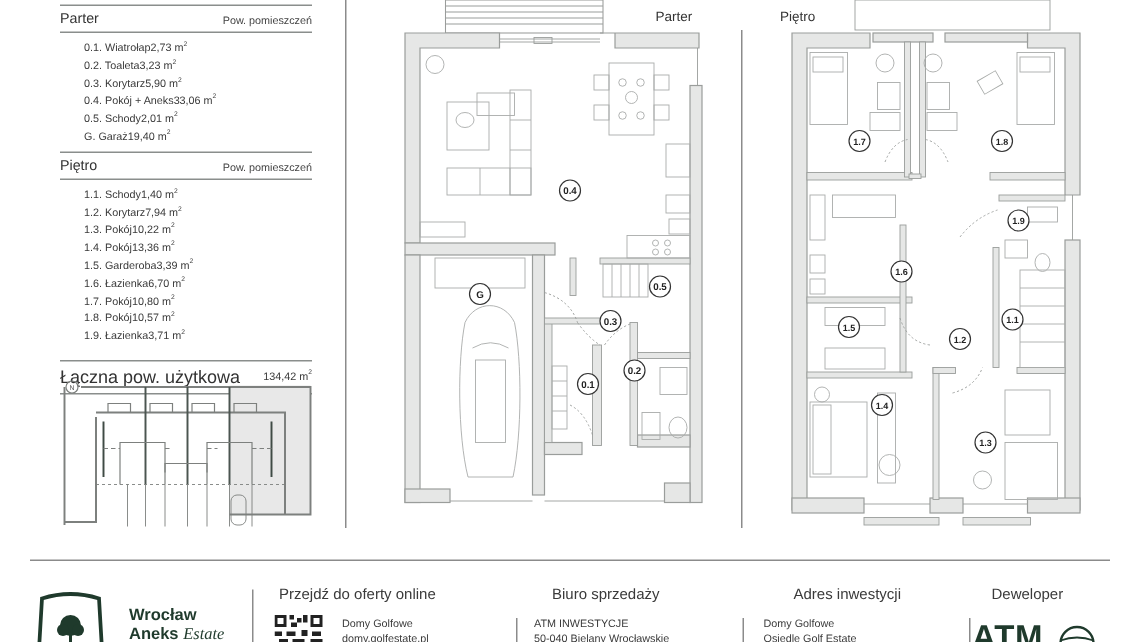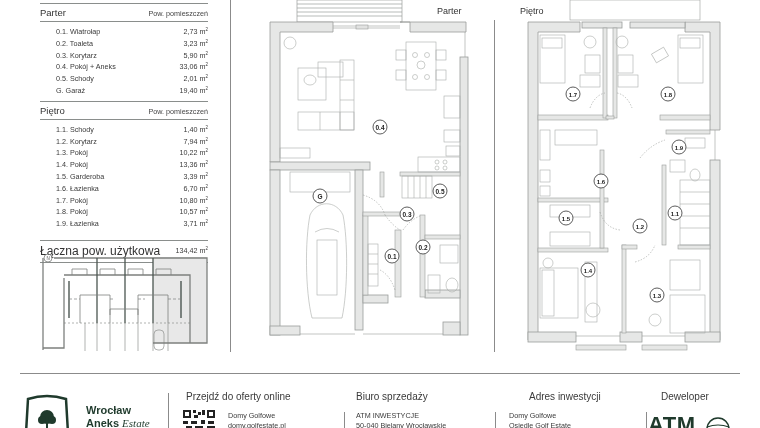--- a/index.html
+++ b/index.html
@@ -7,21 +7,21 @@
   body{position:relative;font-family:"Liberation Sans","DejaVu Sans",sans-serif;color:#3c3c3c;}
 
   
   .table{position:absolute;left:40px;top:3px;width:168px;font-size:7.2px;color:#3a3a3a;}
   .sec-head{display:flex;justify-content:space-between;align-items:flex-end;
     border-top:1.5px solid #8a8e8c;padding-top:3px;padding-bottom:3px;
     border-bottom:1px solid #8a8e8c;}
   .sec-head .t{font-size:9.5px;color:#333;}
   .sec-head .s{font-size:7.2px;color:#444;}
   .rows{padding-top:4px;padding-bottom:4px;}
-  .row{display:flex;justify-content:space-between;height:11.8px;line-height:11.8px;padding-left:16px;}
+  .row{display:flex;height:11.8px;line-height:11.8px;padding-left:16px;}
   .row .v sup{font-size:4.5px;vertical-align:super;line-height:0;}
   .total{display:flex;justify-content:space-between;align-items:center;
     border-top:1.5px solid #8a8e8c;border-bottom:1.5px solid #8a8e8c;
     padding:3px 0 4px 0;margin-top:6px;}
   .total .t{font-size:12px;color:#333;}
   .total .v{font-size:7.2px;}
   .total .v sup{font-size:4.5px;vertical-align:super;line-height:0;}
 
   
   .siteplan{position:absolute;left:40px;top:253px;width:170px;height:100px;}
@@ -471,21 +471,21 @@
       <rect x="12" y="16" width="8" height="4"></rect>
       <rect x="24" y="16" width="8" height="4"></rect>
   </g>
 </svg>
 <div class="f-text" style="left:228px;top:411px;">
   <div>Domy Golfowe</div>
   <div>domy.golfestate.pl</div>
 </div>
 
 <div class="f-div" style="left:344px;top:412px;height:20px;"></div>
-<span class="f-head" style="left:356px;">Biuro sprzedaży</span>
+<span class="f-head" style="left:368px;">Biuro sprzedaży</span>
 <div class="f-text" style="left:356px;top:411px;">
   <div>ATM INWESTYCJE</div>
   <div>50-040 Bielany Wrocławskie</div>
 </div>
 
 <div class="f-div" style="left:495px;top:412px;height:20px;"></div>
 <span class="f-head" style="left:509px;margin-left:20px;">Adres inwestycji</span>
 <div class="f-text" style="left:509px;top:411px;">
   <div>Domy Golfowe</div>
   <div>Osiedle Golf Estate</div>

